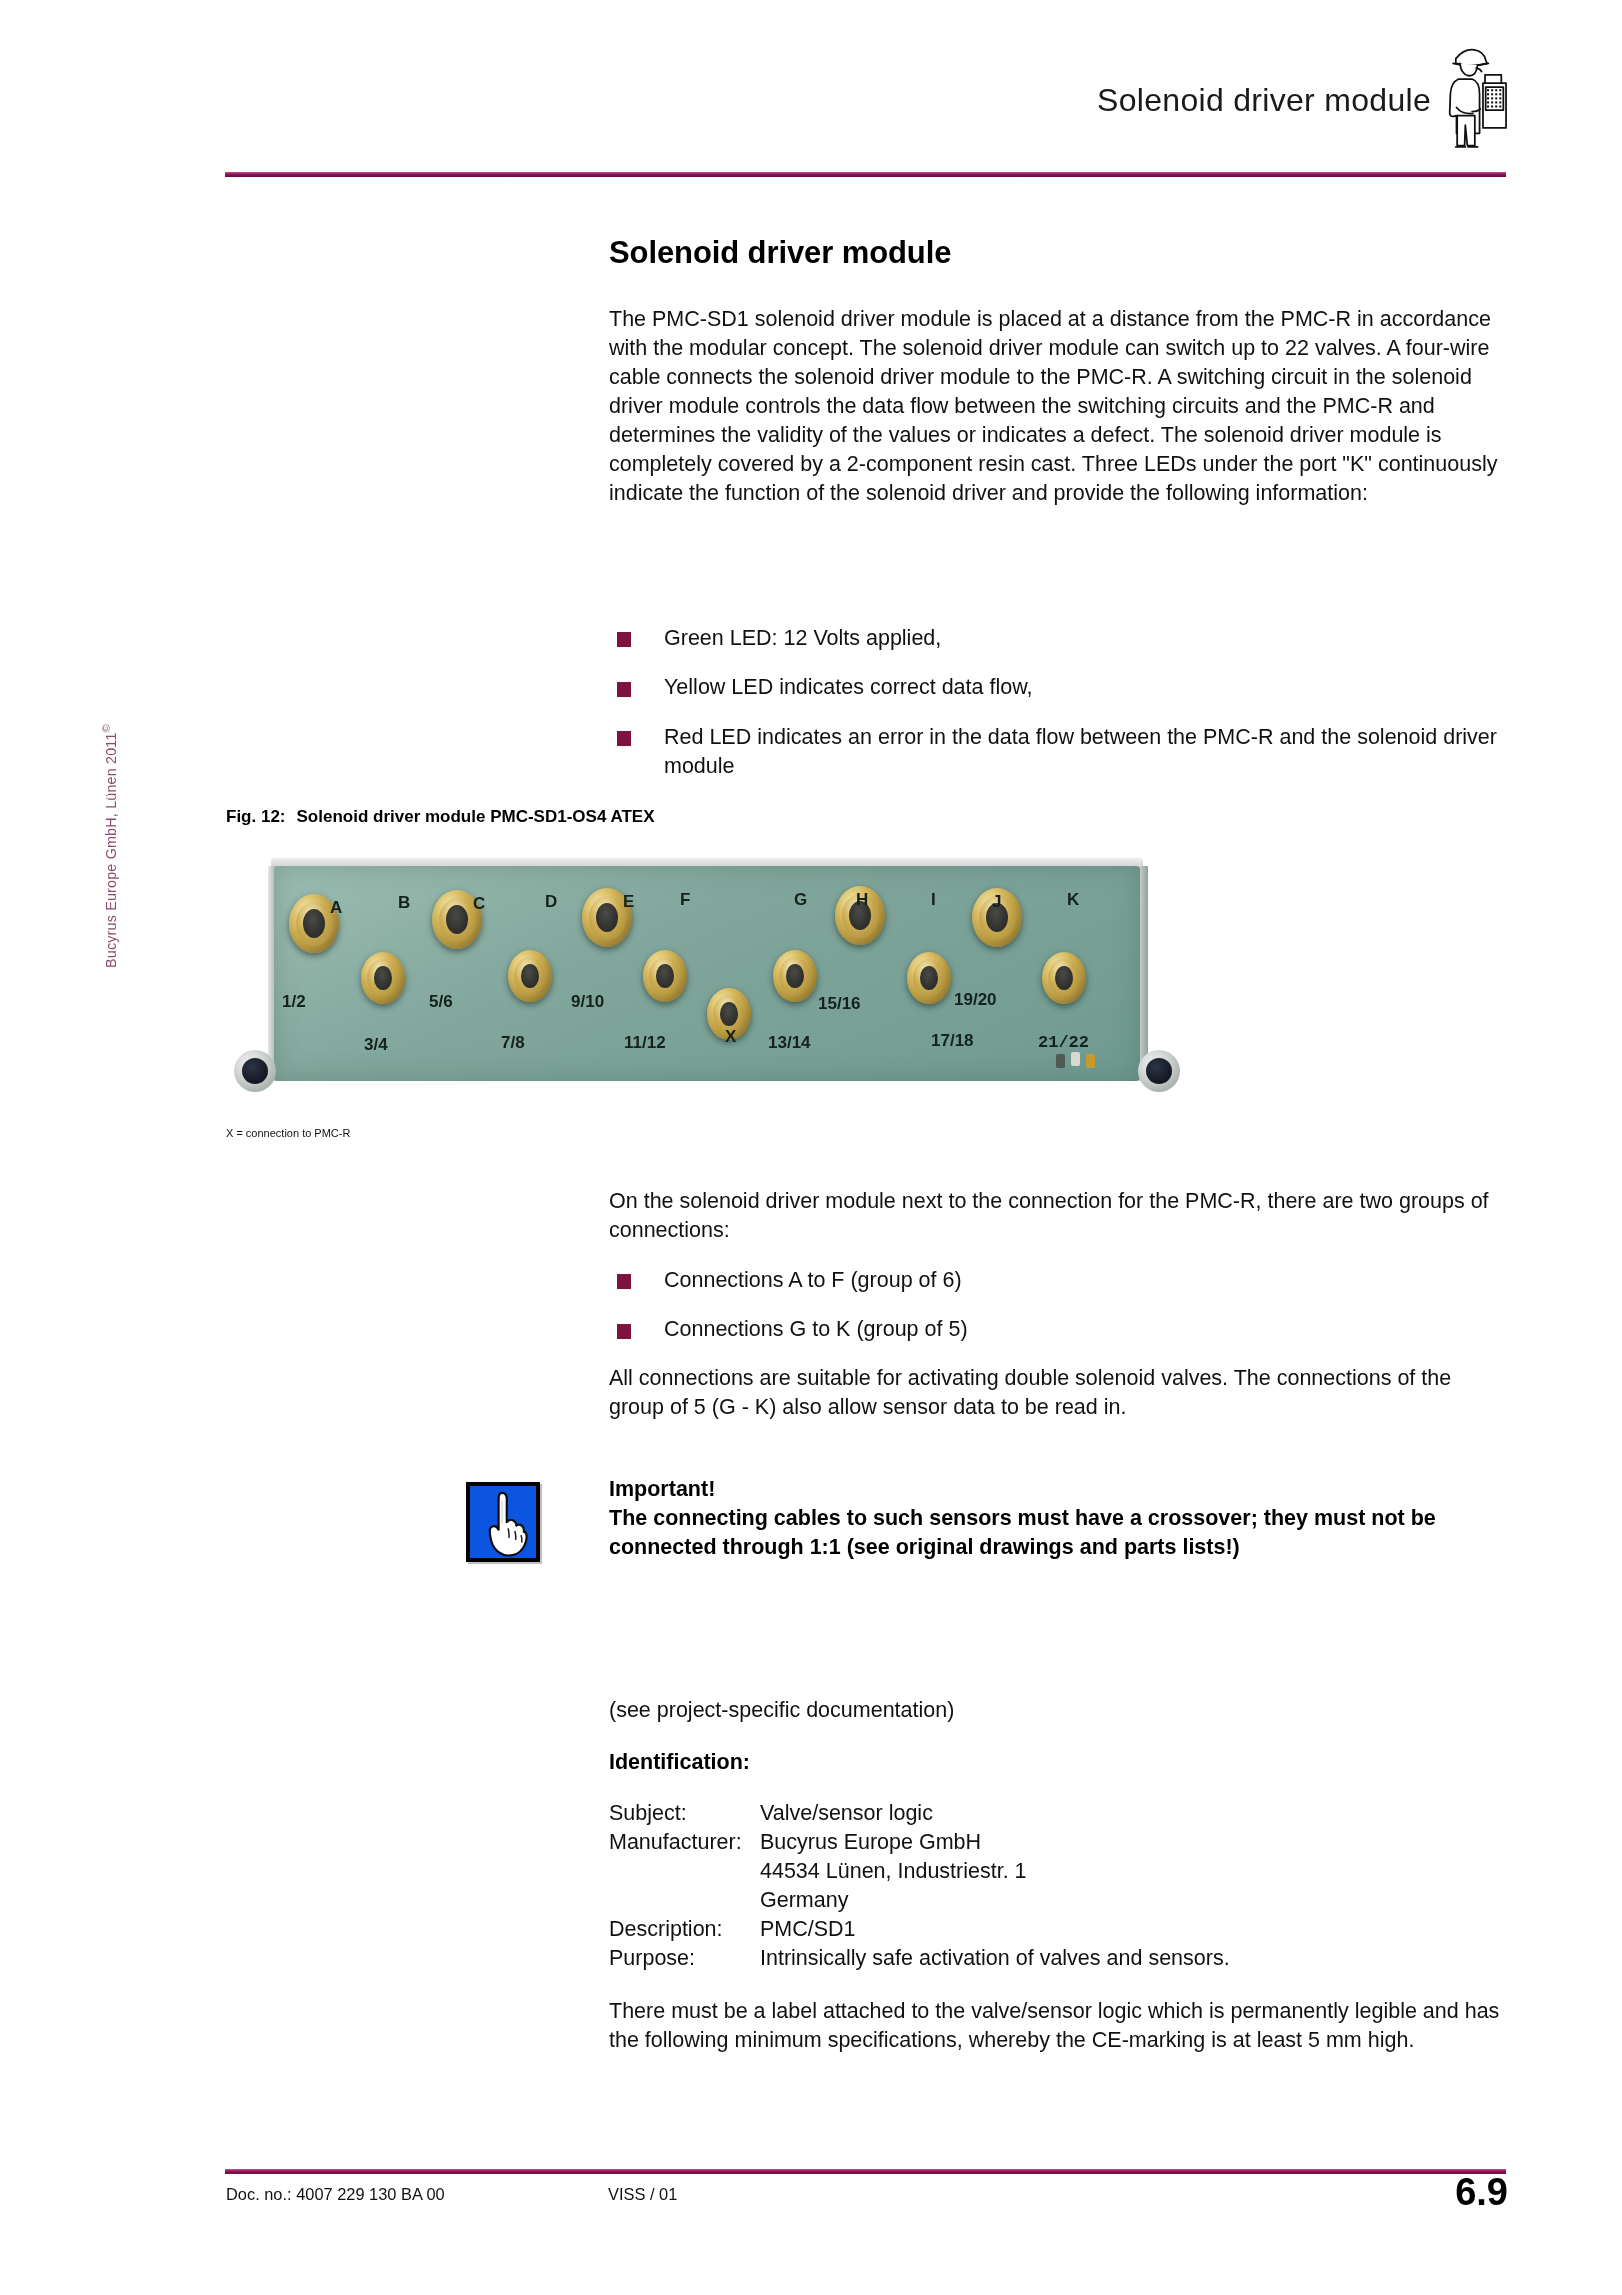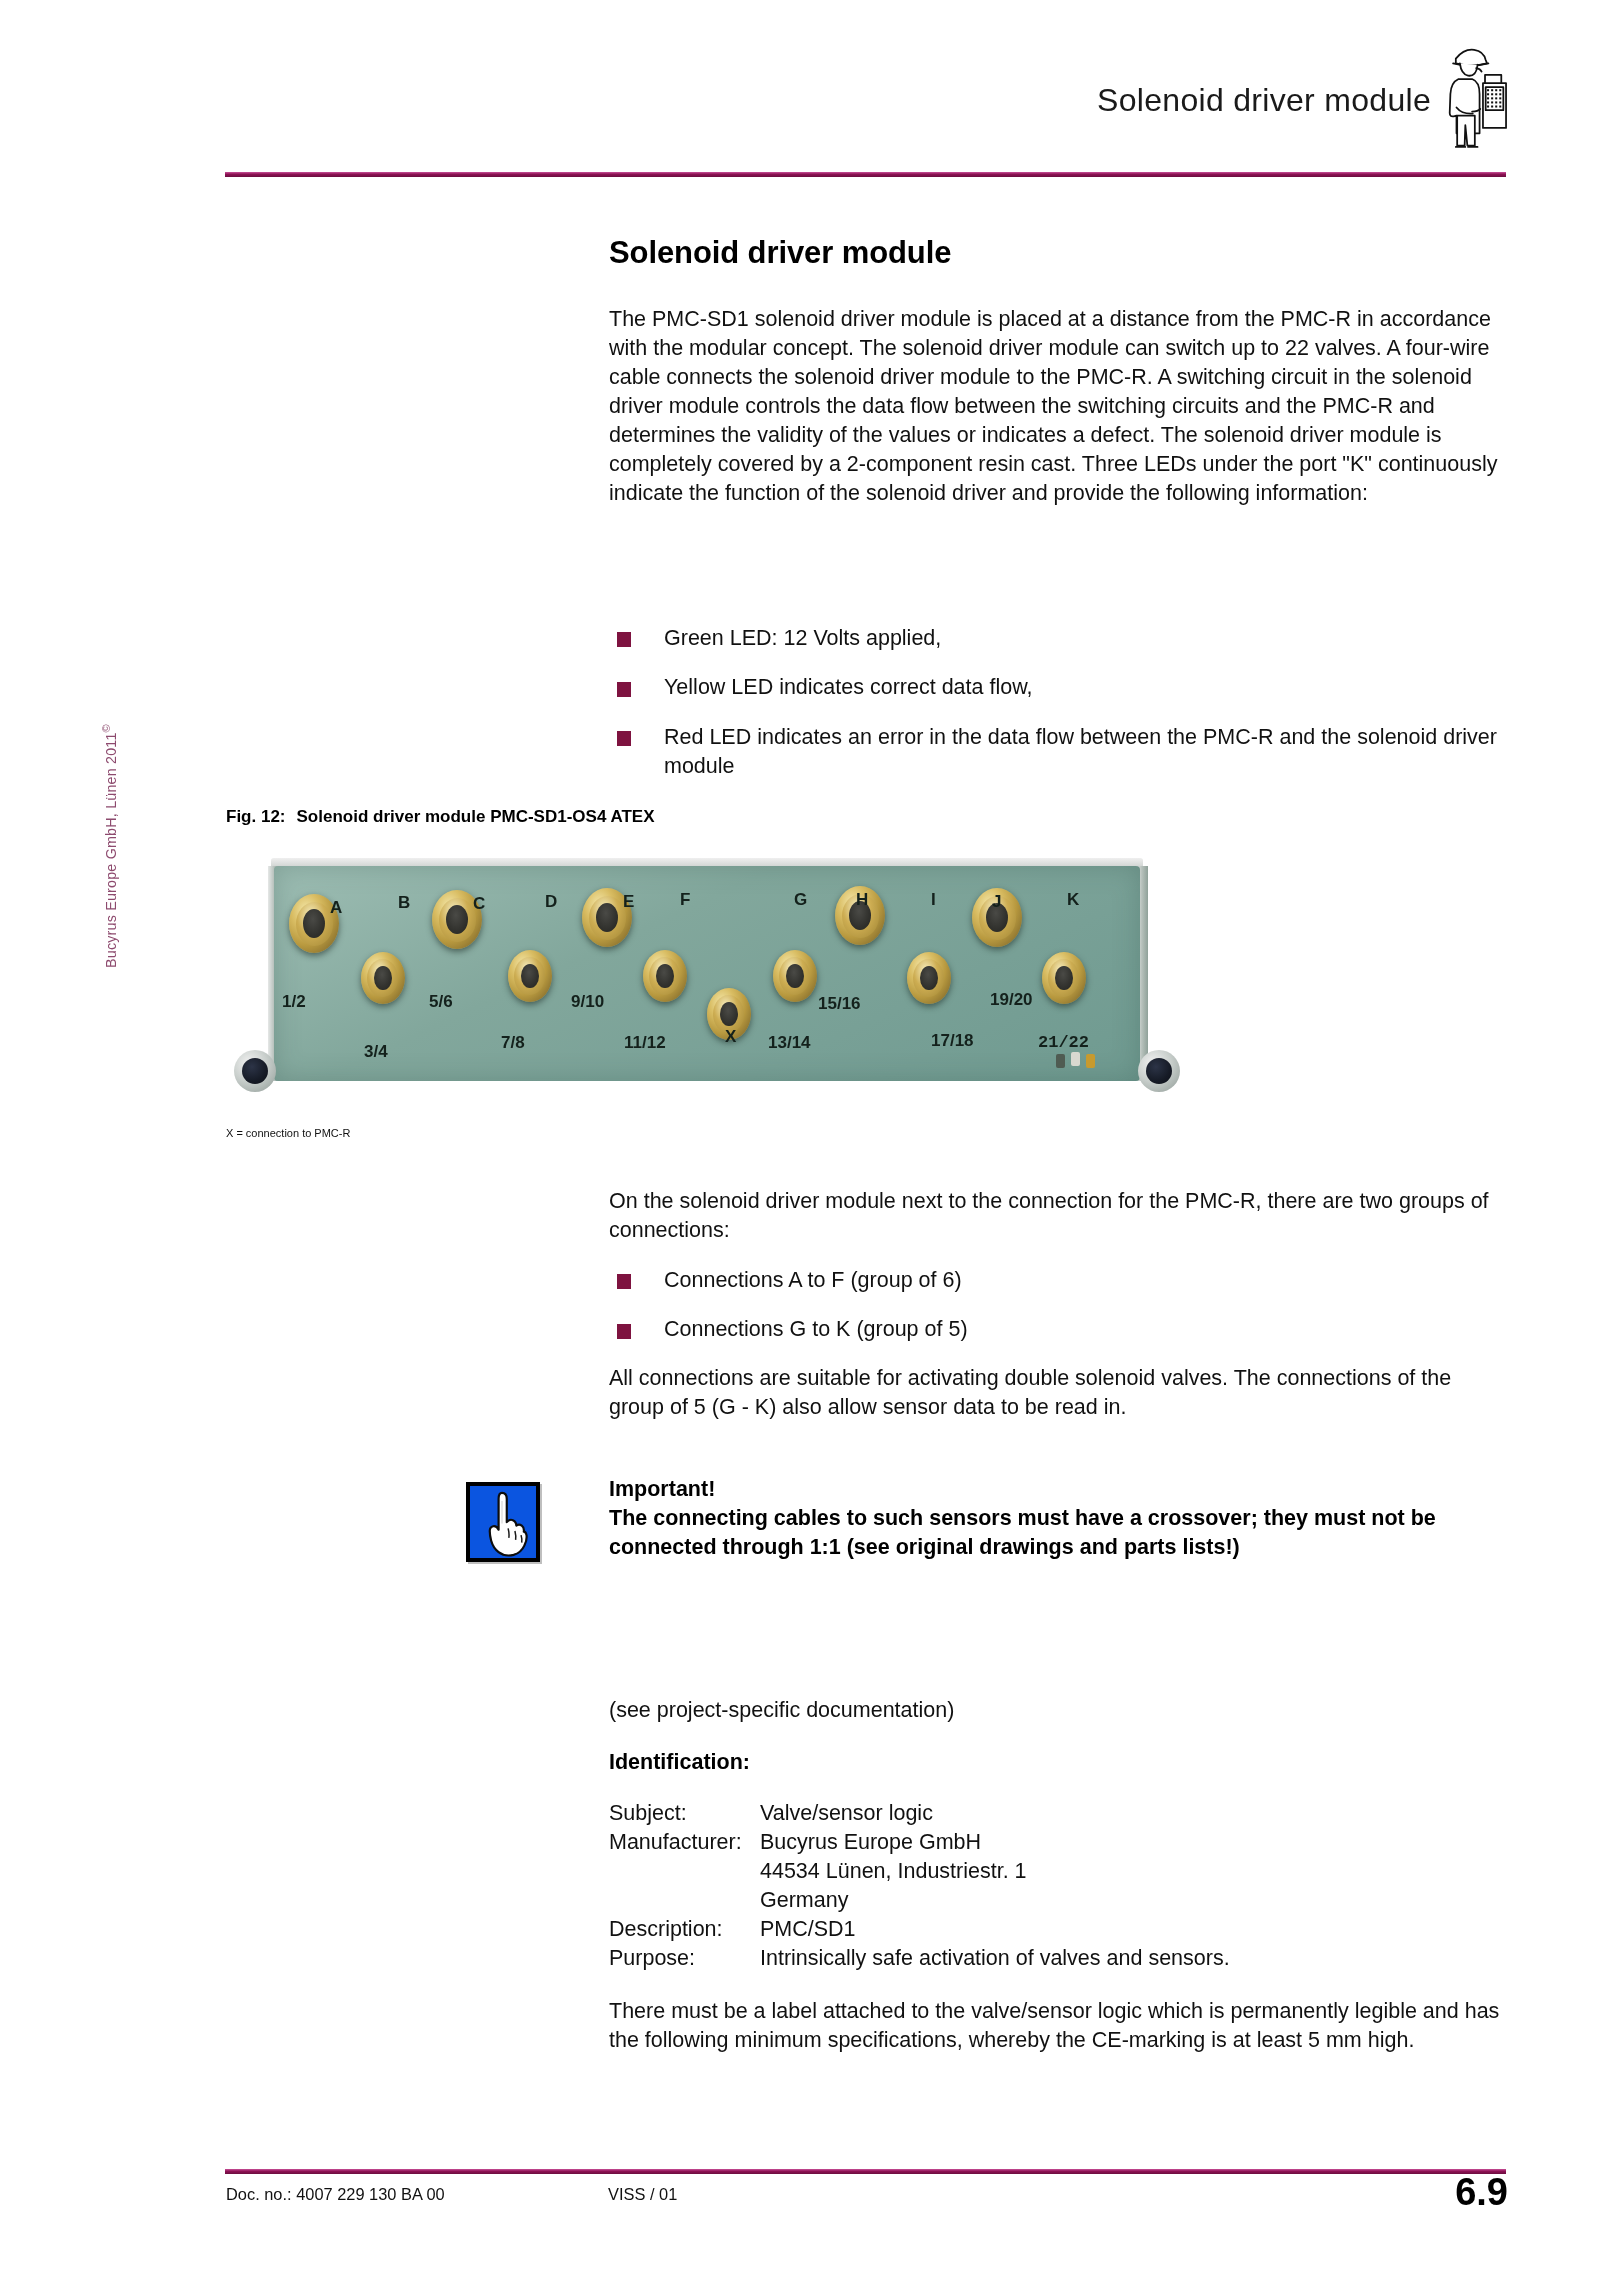--- a/index.html
+++ b/index.html
@@ -447,23 +447,23 @@
       <div class="port-letter" style="left:564px; top:42px;">G</div>
       <div class="port-letter" style="left:701px; top:42px;">I</div>
       <div class="port-letter" style="left:837px; top:42px;">K</div>
 
       <div class="port-letter" style="left:495px; top:179px;">X</div>
 
       <div class="port-num" style="left:52px;  top:144px;">1/2</div>
       <div class="port-num" style="left:199px; top:144px;">5/6</div>
       <div class="port-num" style="left:341px; top:144px;">9/10</div>
       <div class="port-num" style="left:588px; top:146px;">15/16</div>
-      <div class="port-num" style="left:760px; top:142px;">19/20</div>
-
-      <div class="port-num" style="left:134px; top:194px;text-align:center;">3/4</div>
+      <div class="port-num" style="left:724px; top:142px;">19/20</div>
+
+      <div class="port-num" style="left:134px; top:187px;text-align:center;">3/4</div>
       <div class="port-num" style="left:271px; top:185px;">7/8</div>
       <div class="port-num" style="left:394px; top:185px;">11/12</div>
       <div class="port-num" style="left:538px; top:185px;">13/14</div>
       <div class="port-num" style="left:673px; top:183px;margin-left:28px;">17/18</div>
       <div class="port-num" style="left:808px; top:185px;font-family:Liberation Mono, monospace;">21/22</div>
 
       <div class="led" style="left:826px; top:206px; background:#4f5b52;"></div>
       <div class="led" style="left:841px; top:204px; background:#d8d8d0;"></div>
       <div class="led" style="left:856px; top:206px; background:#c79a2e;"></div>
     </div>

